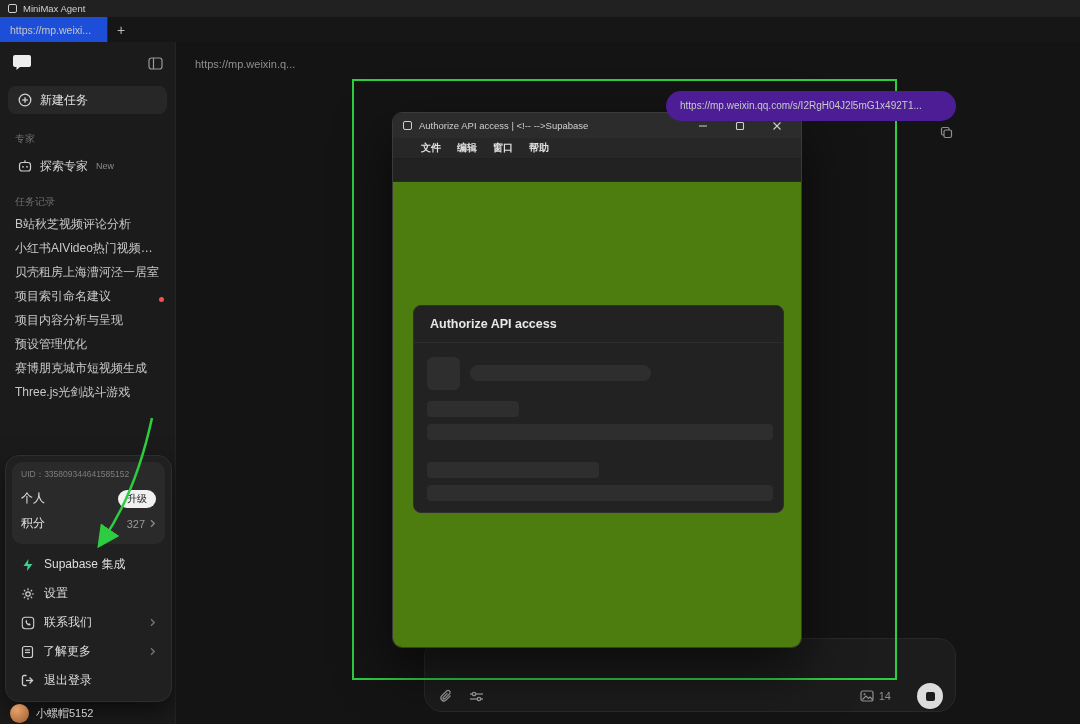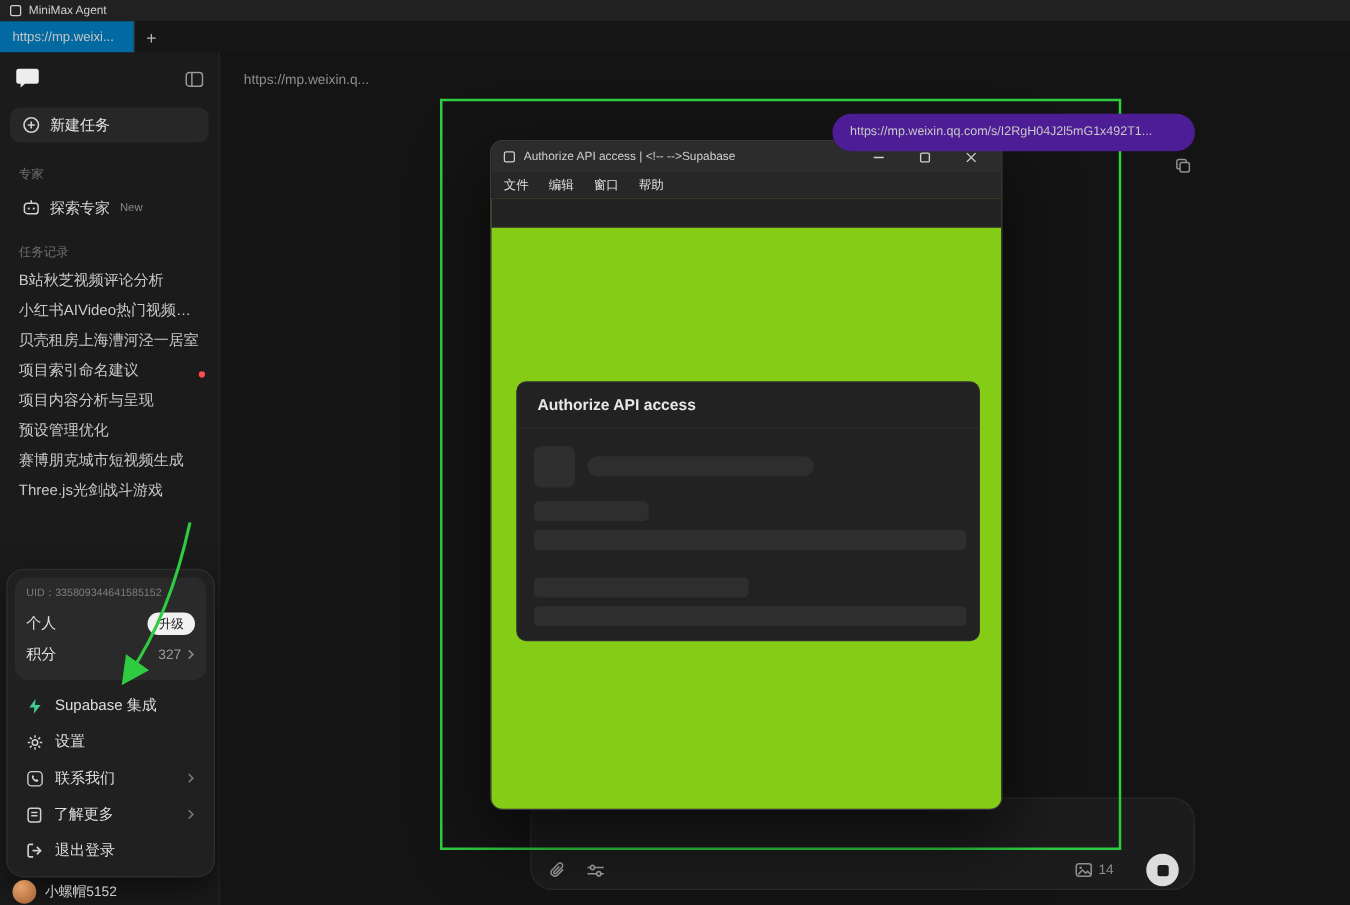--- a/index.html
+++ b/index.html
@@ -7,21 +7,21 @@
   body { font-family:"Liberation Sans","DejaVu Sans",sans-serif; background:#0e0e0e; color:#d6d6d6; }
   .screen { position:relative; width:1080px; height:724px; background:#141414; overflow:hidden; }
 
   
   .titlebar { height:17px; background:#212121; display:flex; align-items:center; gap:6px; padding:0 8px; }
   .titlebar .app-ico { width:9px; height:9px; border:1px solid #cfcfcf; border-radius:2px; }
   .titlebar .app-title { font-size:9.5px; color:#d0d0d0; }
 
   
   .tabbar { height:25px; background:#161616; display:flex; align-items:stretch; }
-  .tab { width:108px; background:#0369a1; display:flex; align-items:center; padding:0 10px; font-size:10.5px; color:#c6c6c6; white-space:nowrap; overflow:hidden; border-right:1px solid #2b2b2b; }
+  .tab { width:108px; background:#1d4ed8; display:flex; align-items:center; padding:0 10px; font-size:10.5px; color:#c6c6c6; white-space:nowrap; overflow:hidden; border-right:1px solid #2b2b2b; }
   .newtab { width:26px; display:flex; align-items:center; justify-content:center; color:#b9b9b9; font-size:14px; }
 
   
   .app-body { display:flex; height:682px; }
   .sidebar { width:176px; flex-shrink:0; background:#1b1b1b; border-right:1px solid #242424; position:relative; padding-top:10px; }
   .main { flex:1; position:relative; background:#141414; overflow:hidden; }
 
   
   .sb-head { display:flex; align-items:center; justify-content:space-between; padding:2px 12px 10px; }
   .new-task { margin:4px 8px 2px; height:28px; background:#272727; border-radius:8px; display:flex; align-items:center; gap:8px; padding:0 10px; font-size:12px; color:#e2e2e2; cursor:pointer; }
@@ -50,23 +50,23 @@
   .green-rect { position:absolute; left:176px; top:37px; width:545px; height:601px; border:2px solid #2ecc40; z-index:6; pointer-events:none; }
   .url-pill { position:absolute; left:490px; top:49px; width:290px; height:30px; background:#4c1d95; border-radius:15px; line-height:30px; padding:0 14px; font-size:10px; color:#c9c9c9; white-space:nowrap; overflow:hidden; text-overflow:ellipsis; z-index:8; }
   .copy-btn { position:absolute; left:764px; top:84px; z-index:8; cursor:pointer; }
 
   
   .inner-window { position:absolute; left:216px; top:70px; width:410px; height:536px; background:#1e1e1e; border:1px solid #3a3a3a; border-radius:10px; overflow:hidden; z-index:7; box-shadow:0 22px 55px rgba(0,0,0,.6); }
   .win-titlebar { height:25px; background:#2c2c2c; display:flex; align-items:center; gap:7px; padding:0 9px 0 10px; }
   .win-ico { width:9px; height:9px; border:1px solid #cfcfcf; border-radius:2px; flex-shrink:0; }
   .win-title { font-size:9.5px; color:#cfcfcf; flex:1; white-space:nowrap; overflow:hidden; }
   .win-ctrl { width:30px; height:25px; display:flex; align-items:center; justify-content:center; cursor:pointer; }
-  .win-menubar { height:21px; background:#272727; display:flex; align-items:center; gap:16px; padding:0 10px; font-size:10px; color:#e0e0e0; border-bottom:1px solid #1f1f1f; }
+  .win-menubar { height:21px; background:#272727; display:flex; align-items:center; gap:16px; padding:0 28px; font-size:10px; color:#e0e0e0; border-bottom:1px solid #1f1f1f;font-weight:bold; }
   .win-menubar span { cursor:pointer; }
-  .win-content { position:relative; height:500px; background:#84cc16; }
+  .win-content { position:relative; height:500px; background:#4d7c0f; }
   .win-strip { height:23px; background:#222222; border-bottom:1px solid #2b2b2b; }
   .auth-card { position:absolute; left:20px; top:146px; width:371px; height:208px; background:#222222; border:1px solid #2f2f2f; border-radius:8px; }
   .card-header { height:37px; display:flex; align-items:center; padding:0 16px; font-size:12.5px; font-weight:bold; color:#e8e8e8; border-bottom:1px solid #2d2d2d; }
   .card-body { position:relative; }
   .sk { position:absolute; background:#2e2e2e; border-radius:4px; }
   .sk-avatar { left:13px; top:14px; width:33px; height:33px; border-radius:6px; }
   .sk-1 { left:56px; top:22px; width:181px; height:16px; border-radius:8px; }
   .sk-2 { left:13px; top:58px; width:92px; height:16px; }
   .sk-3 { left:13px; top:81px; width:346px; height:16px; }
   .sk-4 { left:13px; top:119px; width:172px; height:16px; }

